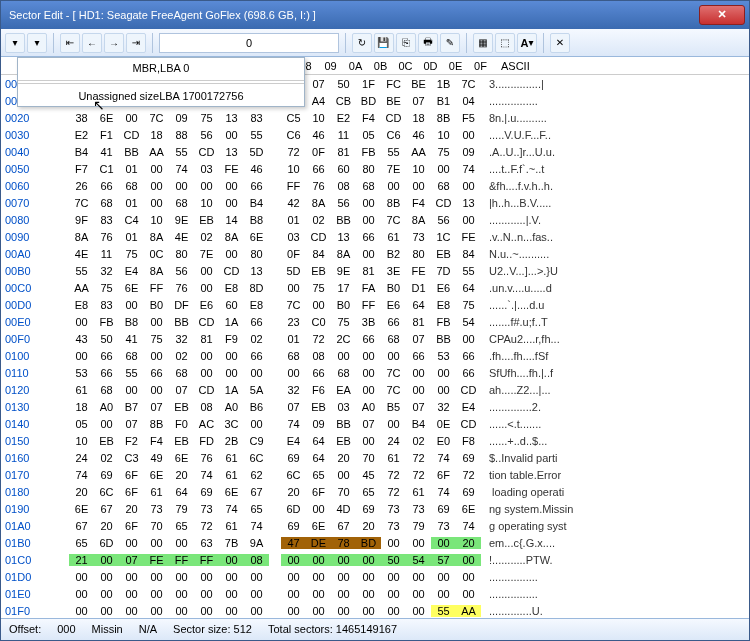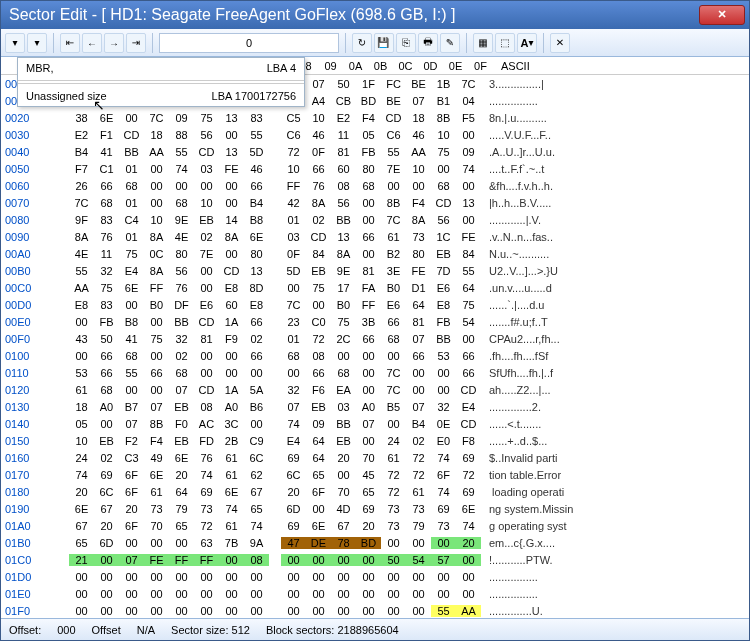--- a/index.html
+++ b/index.html
@@ -1,19 +1,19 @@
 <!DOCTYPE html>
 <html><head>
 <meta charset="utf-8">
 <style>
 *{margin:0;padding:0;box-sizing:border-box;font-family:Tahoma,sans-serif;font-size:11px}
 body{background:#dce6f2;width:750px;height:641px;overflow:hidden}
 .window{width:750px;height:641px;border:1px solid #3a5a8a;background:#fff;display:flex;flex-direction:column}
 .titlebar{height:28px;background:linear-gradient(#5a8ad6,#3a6ab0);display:flex;align-items:center;padding:0 4px;color:#fff}
-.title{flex:1;font-size:16px;padding-left:4px}
+.title{flex:1;font-size:11px;padding-left:4px}
 .close-btn{width:46px;height:20px;background:linear-gradient(#e07070,#c83030);border:1px solid #8a2020;border-radius:3px;color:#fff;text-align:center;line-height:16px;font-weight:bold;cursor:pointer}
 .toolbar{height:28px;background:linear-gradient(#f5f9ff,#dce8f8);border-bottom:1px solid #9ab8dc;display:flex;align-items:center;padding:0 4px;gap:2px}
 .tb-btn{width:20px;height:20px;background:#eef5fc;border:1px solid #c5d7ec;border-radius:2px;display:flex;align-items:center;justify-content:center;cursor:pointer;font-size:10px}
 .tb-sep{width:1px;height:20px;background:#b0c4de;margin:0 4px}
 .tb-input{width:180px;height:20px;border:1px solid #b0c4de;text-align:center;background:#fff}
 .content{flex:1;display:flex;flex-direction:column;overflow:hidden;position:relative}
 .header-row{display:flex;background:#fff;border-bottom:1px solid #ccc;font-family:'Courier New',monospace;font-size:12px;height:18px;align-items:center}
 .offset-hdr{width:68px;padding-left:4px}
 .hex-col{width:25px;text-align:center}
 .ascii-hdr{padding-left:8px}
@@ -21,23 +21,23 @@
 .row{display:flex;height:17px;align-items:center;white-space:pre}
 .offset{width:68px;color:#0050c8;padding-left:4px}
 .hex-group{display:flex}
 .byte{width:25px;text-align:center}
 .gap{width:12px}
 .ascii{padding-left:8px;color:#333}
 .hl-green{background:#7ae67a}
 .hl-purple{background:#a16207}
 .hl-yellow{background:#ffff60}
 .dropdown{position:absolute;top:0px;left:16px;width:288px;background:#fff;border:1px solid #a0b4c8;box-shadow:2px 2px 4px rgba(0,0,0,0.2);z-index:10}
-.dd-item{padding:4px 8px;display:flex;justify-content:space-between;cursor:pointer;font-size:12px}
+.dd-item{padding:4px 8px;display:flex;justify-content:center;cursor:pointer;font-size:12px}
 .dd-sep{height:1px;background:#ccc;margin:2px 0}
-.statusbar{height:22px;background:linear-gradient(#f5f9ff,#dce8f8);border-top:1px solid #9ab8dc;display:flex;align-items:center;padding:10px 8px;gap:16px;font-size:12px}
+.statusbar{height:22px;background:linear-gradient(#f5f9ff,#dce8f8);border-top:1px solid #9ab8dc;display:flex;align-items:flex-start;padding:4px 8px;gap:16px;font-size:12px}
 .cursor-arrow{position:absolute;top:40px;left:92px;z-index:20;font-size:14px;pointer-events:none}
 .hex-header-g2{margin-left:12px}
 </style>
 </head>
 <body>
 
 <div class="window">
   <div class="titlebar">
     <span class="title">Sector Edit - [ HD1: Seagate FreeAgent GoFlex (698.6 GB, I:) ]</span>
     <div class="close-btn">✕</div>
@@ -65,21 +65,21 @@
     <div class="tb-btn"><b>A</b>▾</div>
     <div class="tb-sep"></div>
     <div class="tb-btn">✕</div>
   </div>
 
   <div class="content">
 
     <div class="dropdown">
       <div class="dd-item">
         <span>MBR,</span>
-        <span>LBA 4</span>
+        <span>LBA 0</span>
       </div>
       <div class="dd-sep"></div>
       <div class="dd-sep"></div>
       <div class="dd-item">
         <span>Unassigned size</span>
         <span>LBA 1700172756</span>
       </div>
     </div>
     <div class="cursor-arrow">↖</div>
 
@@ -141,22 +141,22 @@
         <div class="row"><span class="offset">01C0</span><span class="hex-group"><span class="byte hl-green">21</span><span class="byte hl-green">00</span><span class="byte hl-green">07</span><span class="byte hl-green">FE</span><span class="byte hl-green">FF</span><span class="byte hl-green">FF</span><span class="byte hl-green">00</span><span class="byte hl-green">08</span></span><span class="gap"></span><span class="hex-group"><span class="byte hl-green">00</span><span class="byte hl-green">00</span><span class="byte hl-green">00</span><span class="byte hl-green">00</span><span class="byte hl-green">50</span><span class="byte hl-green">54</span><span class="byte hl-green">57</span><span class="byte hl-green">00</span></span><span class="ascii">!...........PTW.</span></div>
         <div class="row"><span class="offset">01D0</span><span class="hex-group"><span class="byte">00</span><span class="byte">00</span><span class="byte">00</span><span class="byte">00</span><span class="byte">00</span><span class="byte">00</span><span class="byte">00</span><span class="byte">00</span></span><span class="gap"></span><span class="hex-group"><span class="byte">00</span><span class="byte">00</span><span class="byte">00</span><span class="byte">00</span><span class="byte">00</span><span class="byte">00</span><span class="byte">00</span><span class="byte">00</span></span><span class="ascii">................</span></div>
         <div class="row"><span class="offset">01E0</span><span class="hex-group"><span class="byte">00</span><span class="byte">00</span><span class="byte">00</span><span class="byte">00</span><span class="byte">00</span><span class="byte">00</span><span class="byte">00</span><span class="byte">00</span></span><span class="gap"></span><span class="hex-group"><span class="byte">00</span><span class="byte">00</span><span class="byte">00</span><span class="byte">00</span><span class="byte">00</span><span class="byte">00</span><span class="byte">00</span><span class="byte">00</span></span><span class="ascii">................</span></div>
         <div class="row"><span class="offset">01F0</span><span class="hex-group"><span class="byte">00</span><span class="byte">00</span><span class="byte">00</span><span class="byte">00</span><span class="byte">00</span><span class="byte">00</span><span class="byte">00</span><span class="byte">00</span></span><span class="gap"></span><span class="hex-group"><span class="byte">00</span><span class="byte">00</span><span class="byte">00</span><span class="byte">00</span><span class="byte">00</span><span class="byte">00</span><span class="byte hl-yellow">55</span><span class="byte hl-yellow">AA</span></span><span class="ascii">..............U.</span></div>
       </div>
   </div>
 
   <div class="statusbar">
     <span>Offset:</span>
     <span>000</span>
-    <span>Offset</span>
+    <span>Missin</span>
     <span>N/A</span>
     <span>
       <span>Sector size:</span> <span>512</span>
     </span>
     <span>
-      <span>Block sectors:</span> <span>2188965604</span>
+      <span>Total sectors:</span> <span>1465149167</span>
     </span>
   </div>
 </div>
 
 </body></html>

